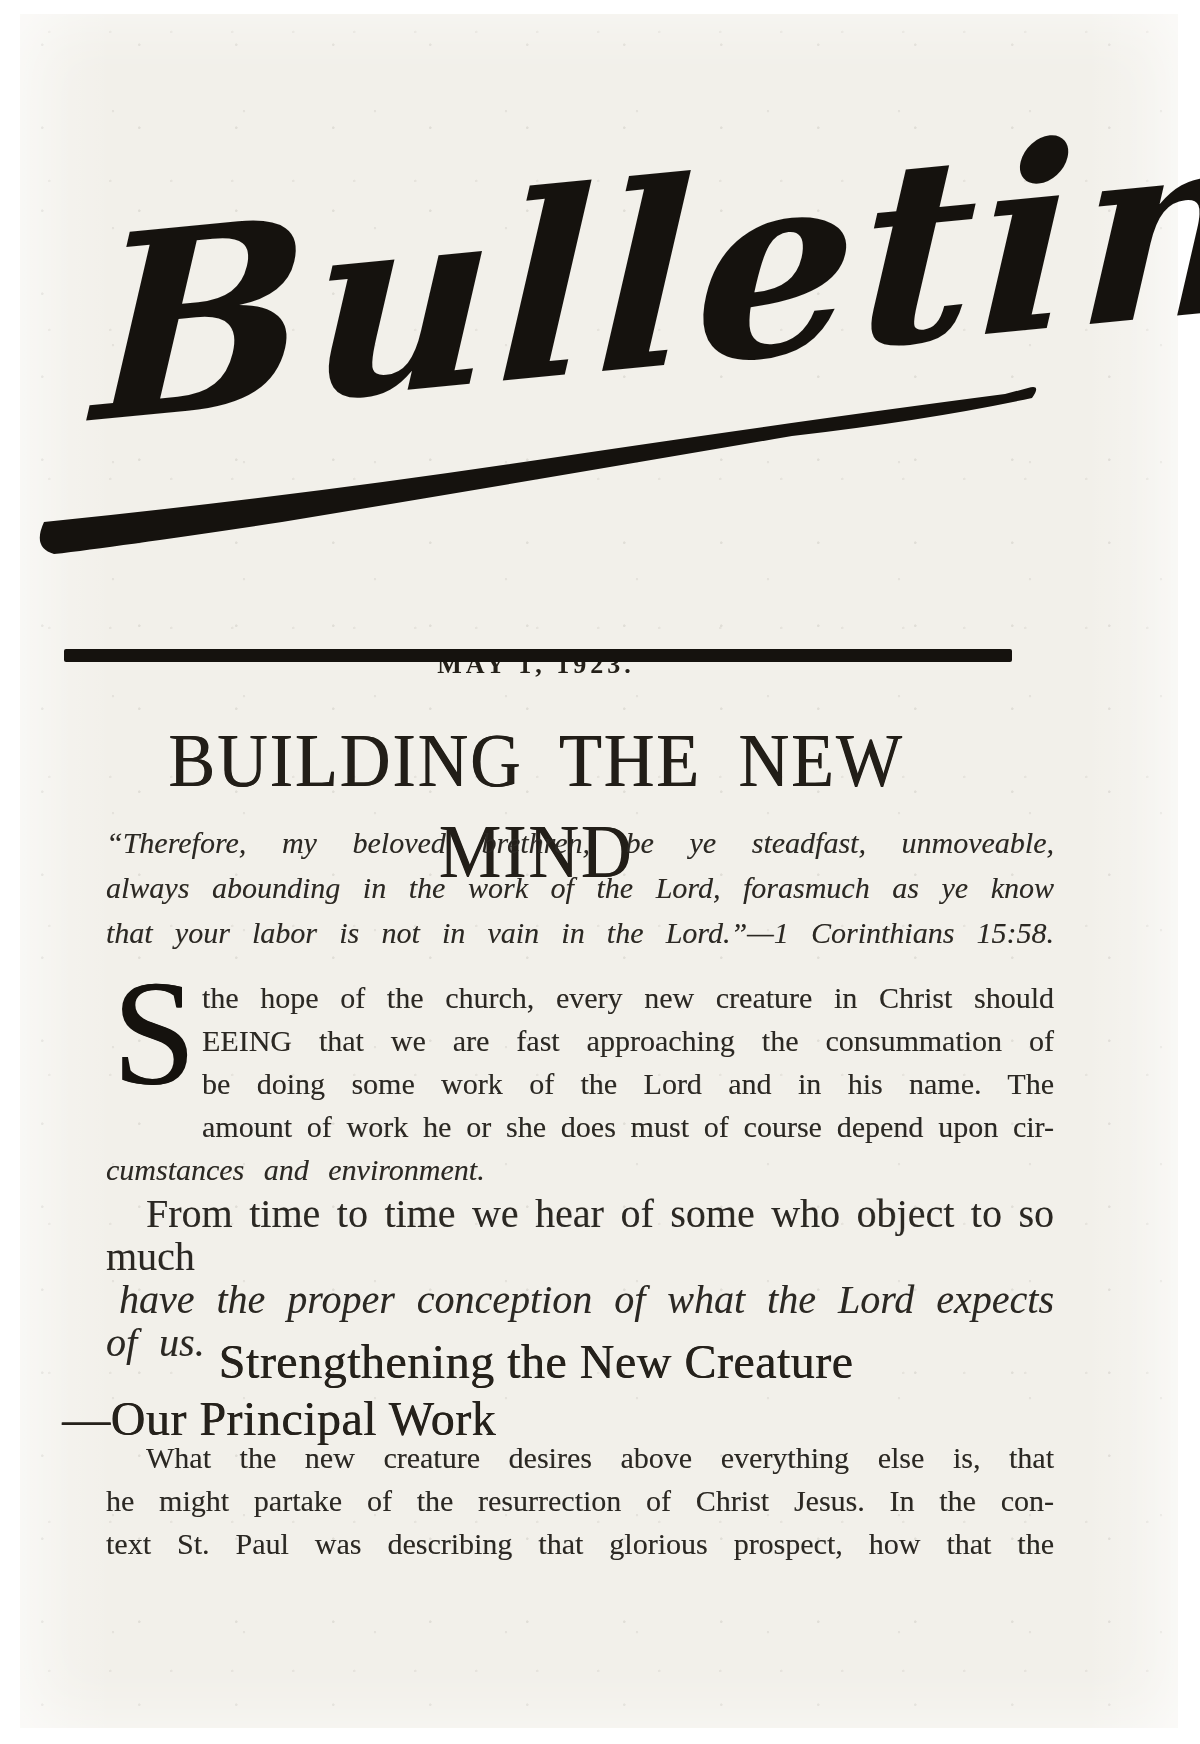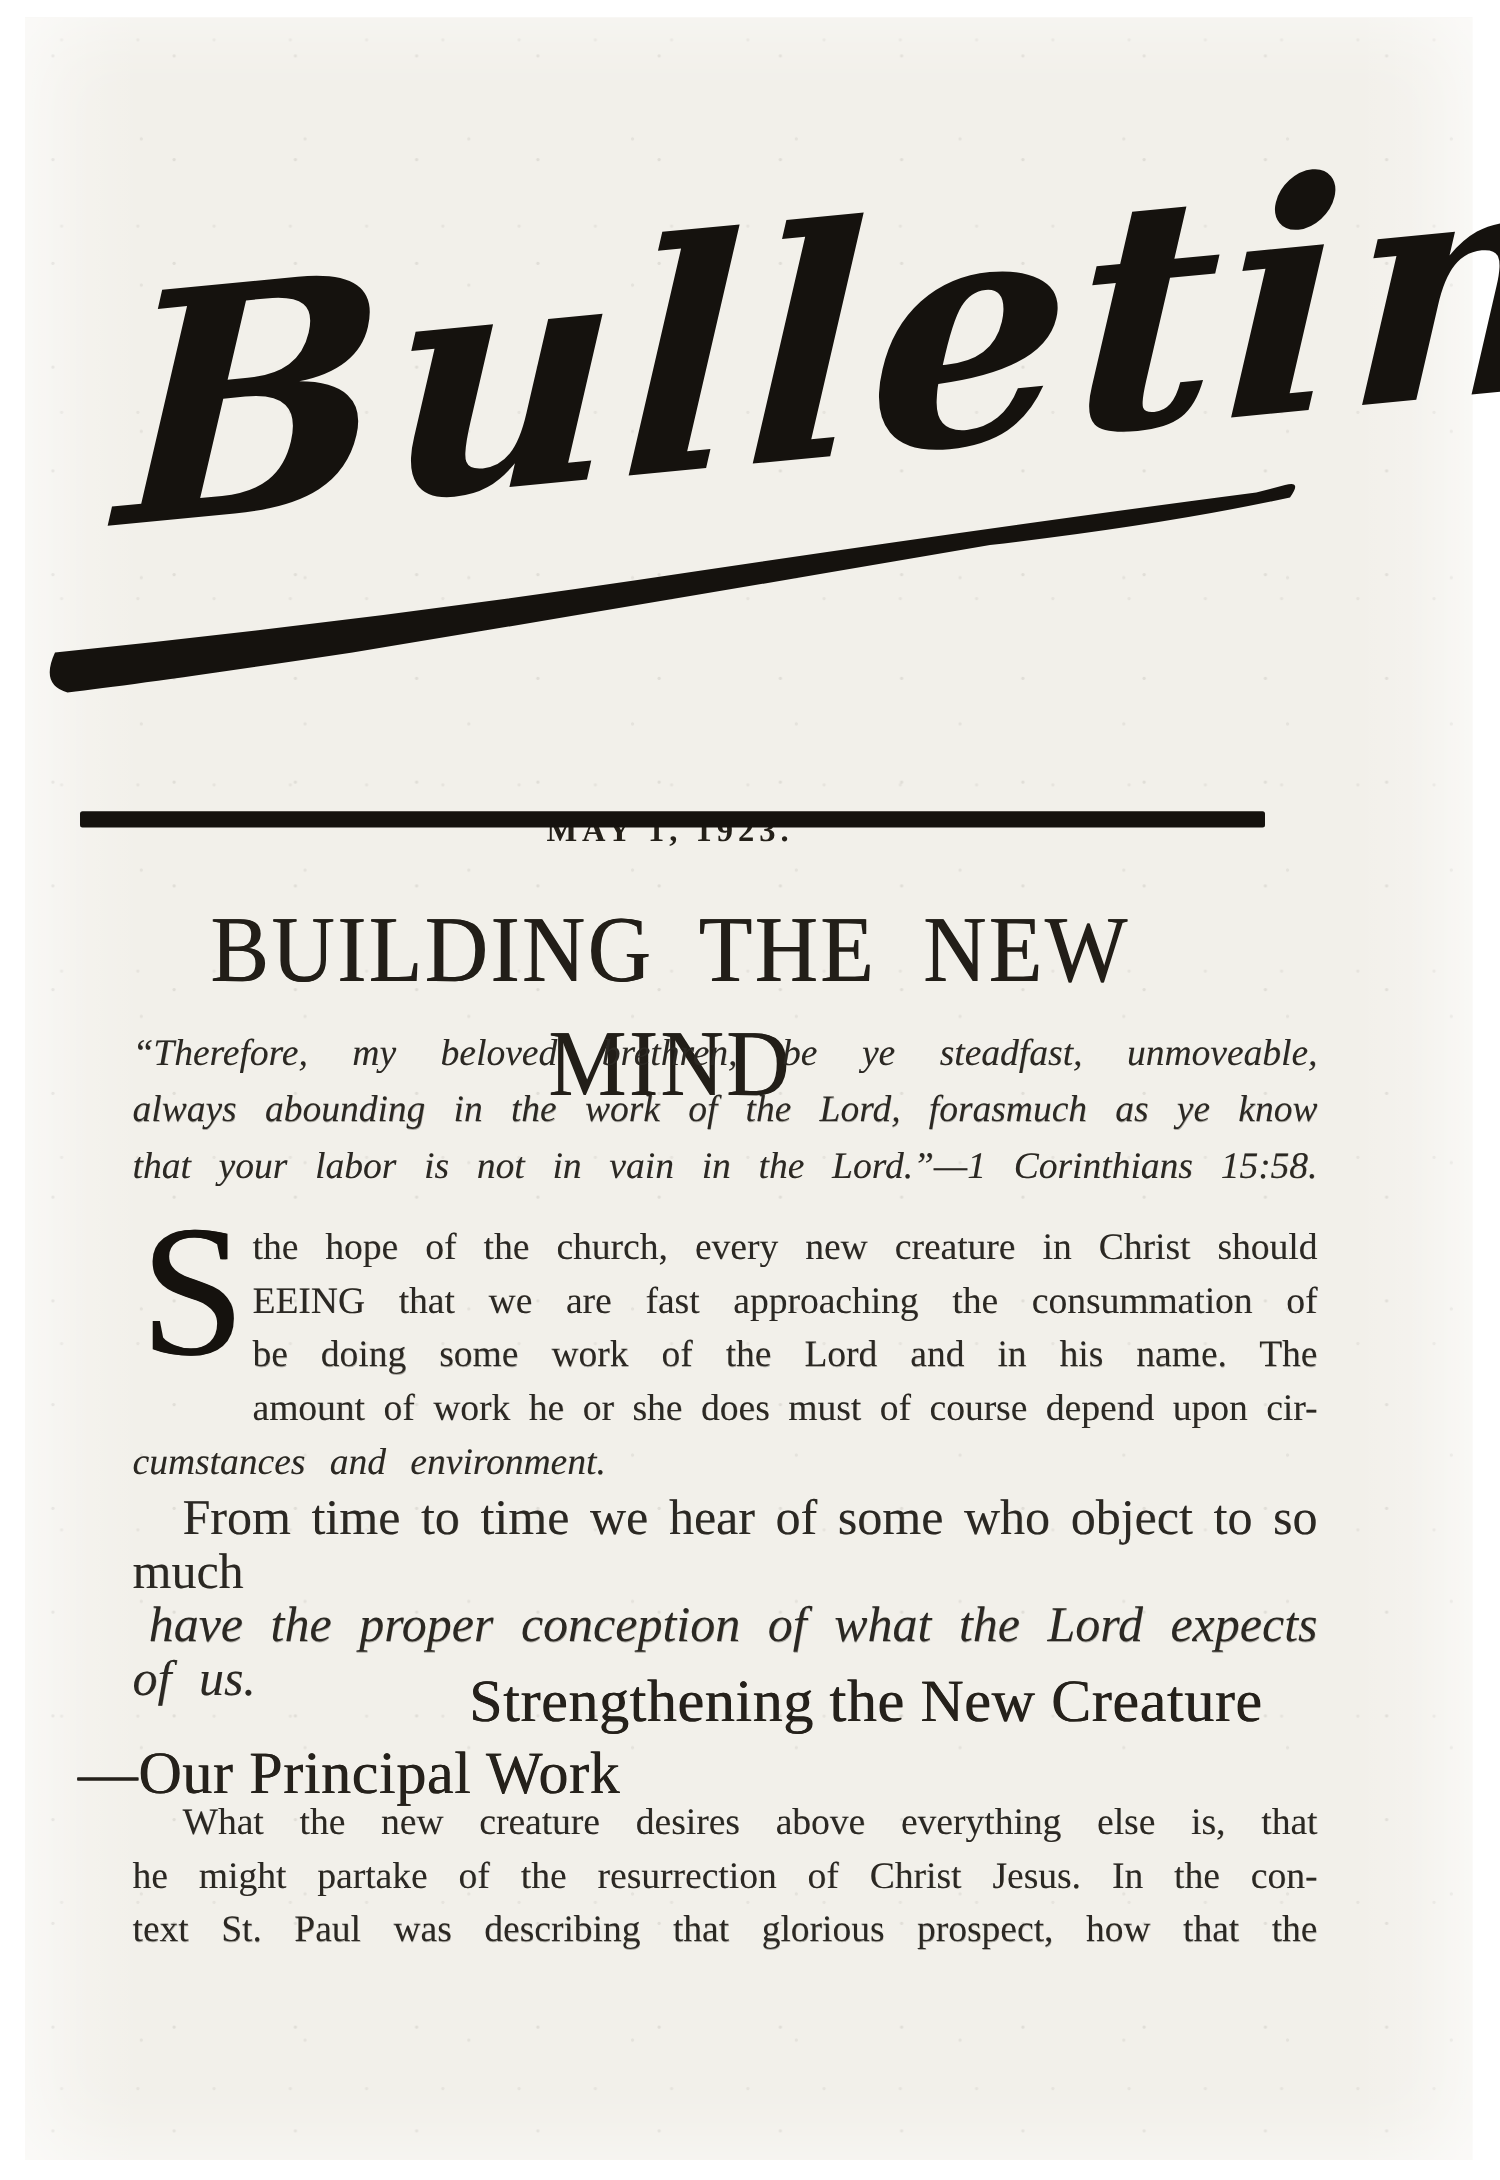--- a/index.html
+++ b/index.html
@@ -62,21 +62,21 @@
   .para-2{top:1192px;font-size:40px;line-height:43px;}
   .para-3{top:1436px;font-size:30px;line-height:43px;}
   .dropcap{
     float:left;width:78px;height:129px;margin:2px 12px 0 6px;
     font-size:150px;line-height:110px;font-weight:400;color:#15120e;
     text-shadow:1px 0 0 currentColor;
   }
   
   .subhead{position:absolute;left:62px;top:1336px;width:948px;color:#25211b;}
   .subhead .sub1{
-    font-size:48px;line-height:52px;text-align:right;
+    font-size:48px;line-height:52px;text-align:center;
     text-shadow:0.5px 0 0 currentColor;letter-spacing:0.5px;
   }
   .subhead .sub2{
     font-size:48px;line-height:50px;margin-top:6px;text-align:left;
     text-shadow:0.5px 0 0 currentColor;letter-spacing:0.5px;
   }
 </style>
 </head>
 <body>
 

